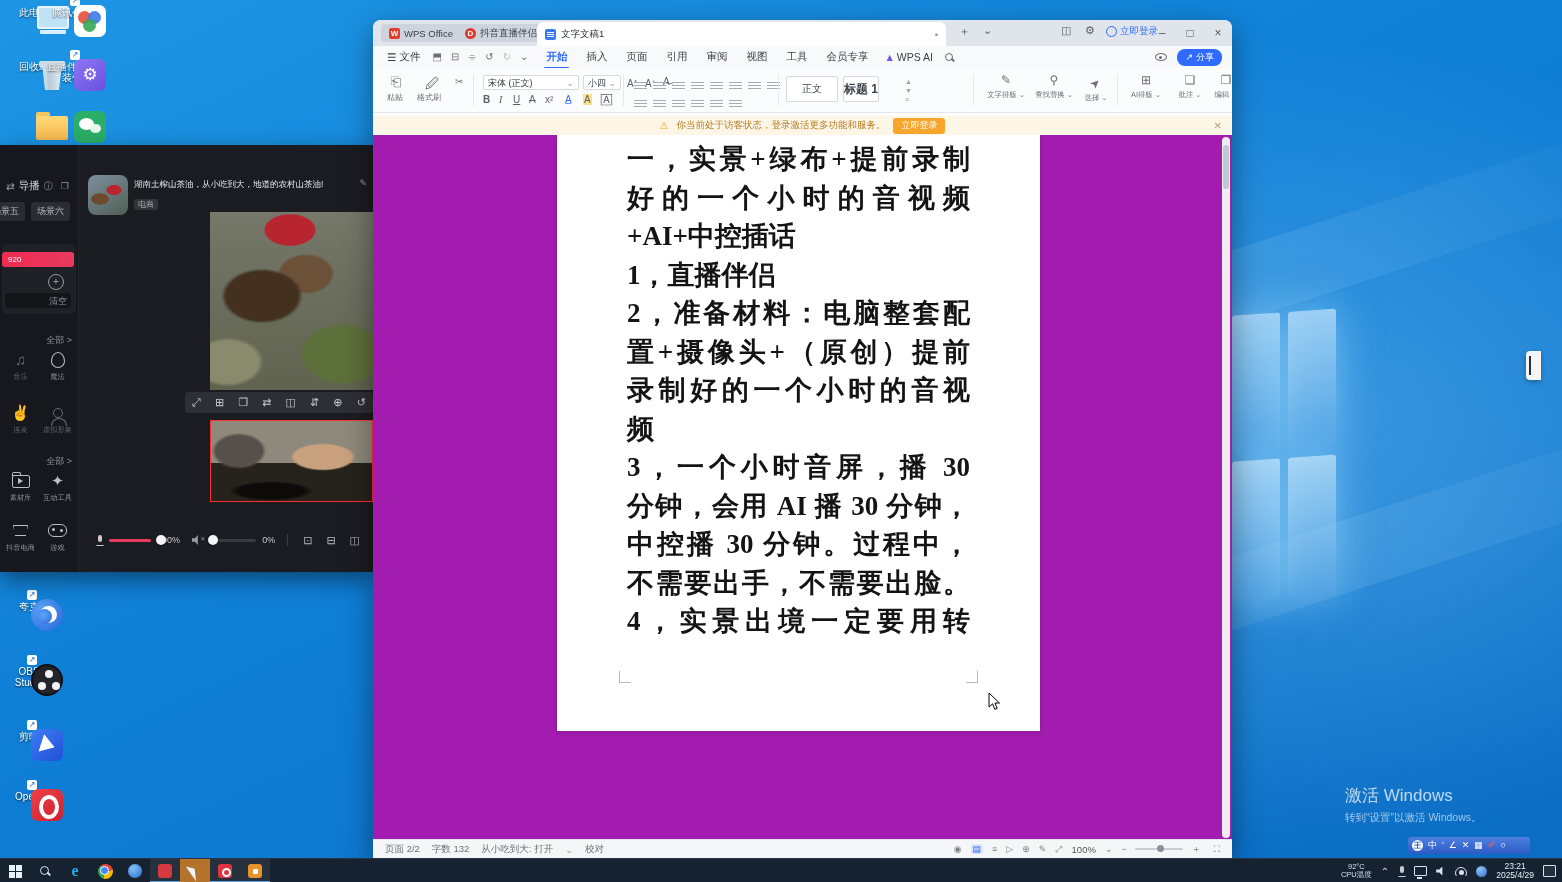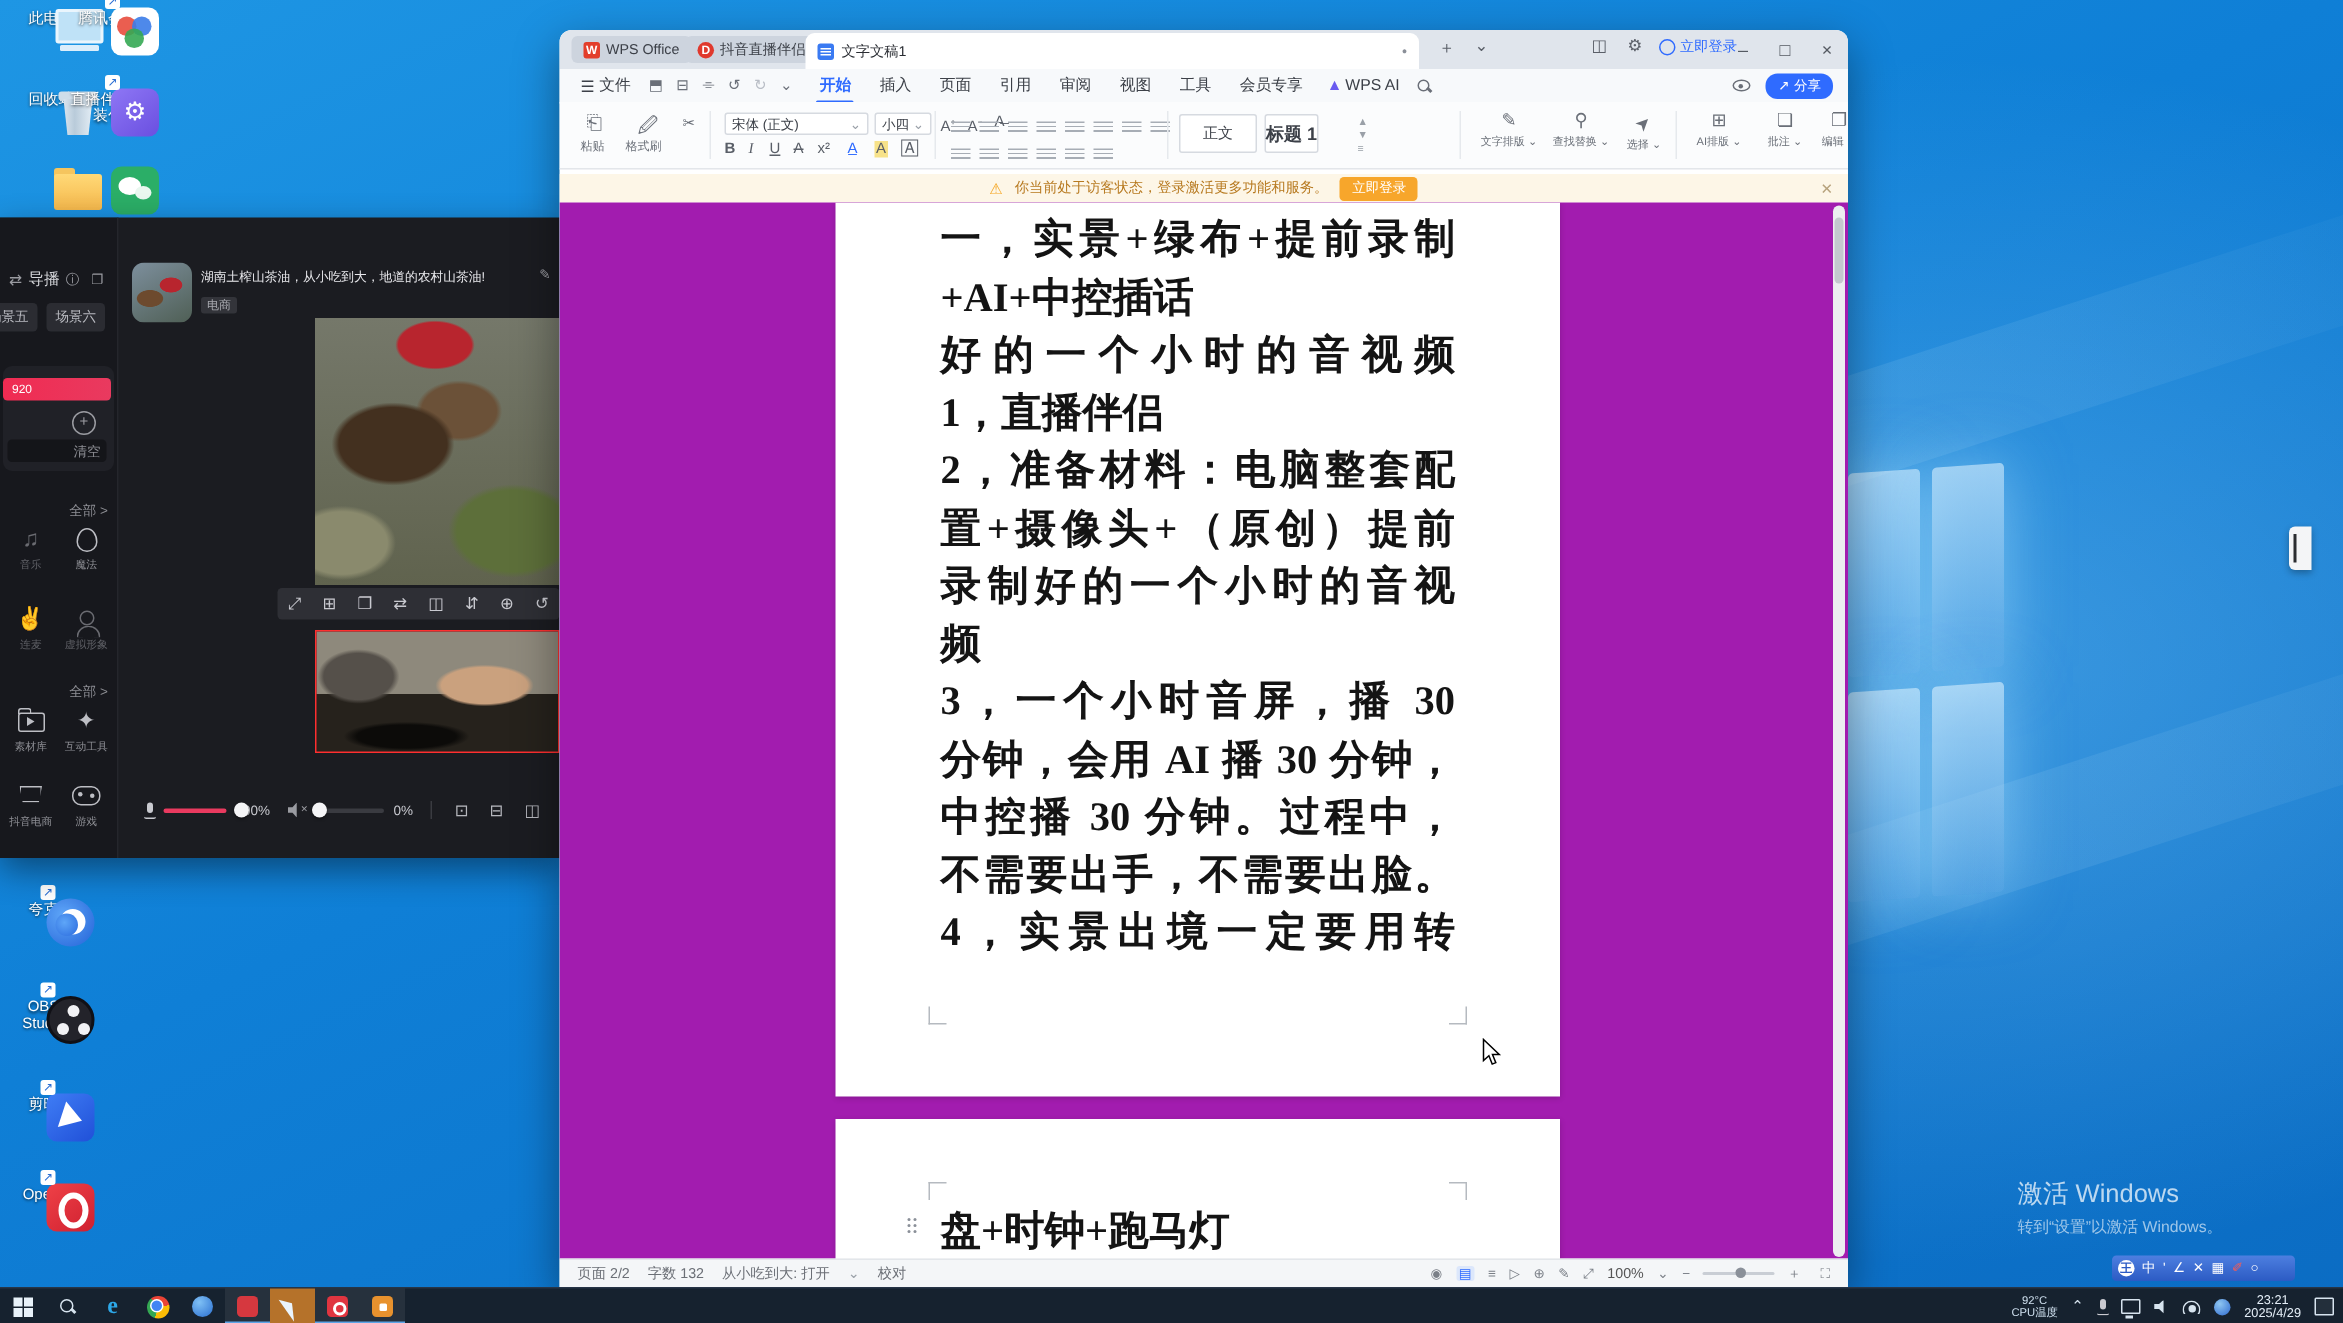--- a/index.html
+++ b/index.html
@@ -581,43 +581,35 @@
       <span class="warn">⚠</span>
       <span class="btxt">你当前处于访客状态，登录激活更多功能和服务。</span>
       <span class="bbtn">立即登录</span>
       <span class="bx">✕</span>
     </div>
 
     <div class="docarea">
       <div class="page pg1">
         <div class="dtext">
           <div class="dl">一，实景+绿布+提前录制</div>
+          <div class="dl">好的一个小时的音视频</div>
           <div class="dl plain">+AI+中控插话</div>
-          <div class="dl">好的一个小时的音视频</div>
           <div class="dl plain">1，直播伴侣</div>
           <div class="dl">2，准备材料：电脑整套配</div>
           <div class="dl">置+摄像头+（原创）提前</div>
           <div class="dl">录制好的一个小时的音视</div>
           <div class="dl plain">频</div>
           <div class="dl">3，一个小时音屏，播 30</div>
           <div class="dl">分钟，会用 AI 播 30 分钟，</div>
           <div class="dl">中控播 30 分钟。过程中，</div>
           <div class="dl">不需要出手，不需要出脸。</div>
           <div class="dl">4，实景出境一定要用转</div>
         </div>
         <span class="crop bl" style="left:62px;bottom:48px"></span>
         <span class="crop br" style="right:62px;bottom:48px"></span>
-      </div>
-      <div class="page pg2">
-        <span class="crop tl" style="left:62px;top:42px"></span>
-        <span class="crop tr" style="right:62px;top:42px"></span>
-        <span class="draghandle"></span>
-        <div class="dtext" style="top:55px">
-          <div class="dl plain">盘+时钟+跑马灯</div>
-        </div>
       </div>
       <div class="vscroll">
         <div class="vthumb"></div>
       </div>
     </div>
 
     <div class="sbar">
       <span class="it">页面 2/2</span>
       <span class="it">字数 132</span>
       <span class="it">从小吃到大: 打开</span>

